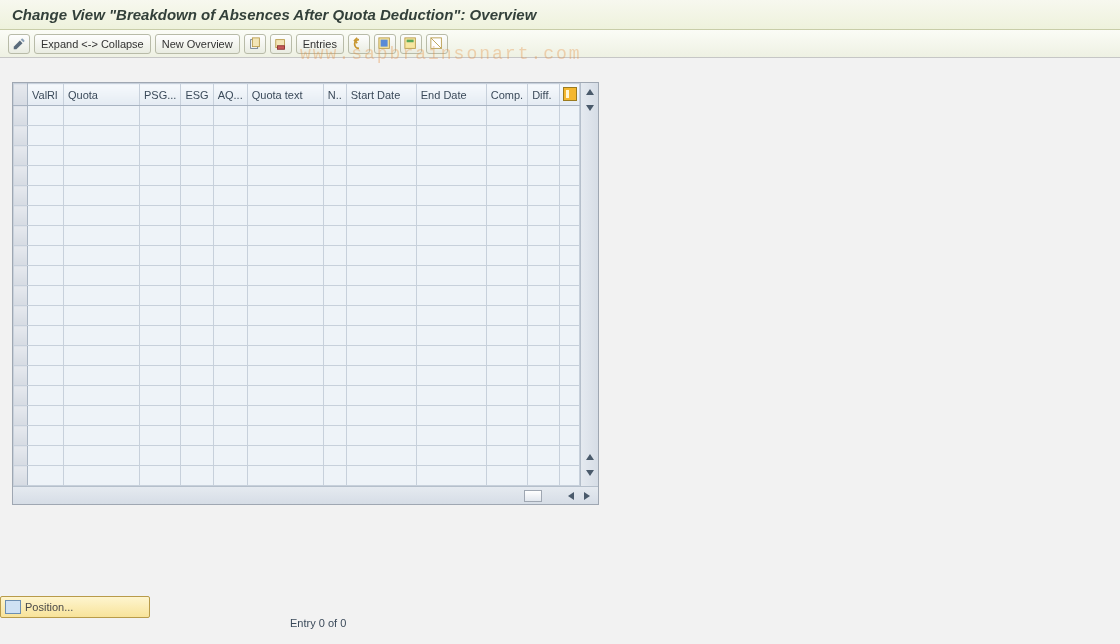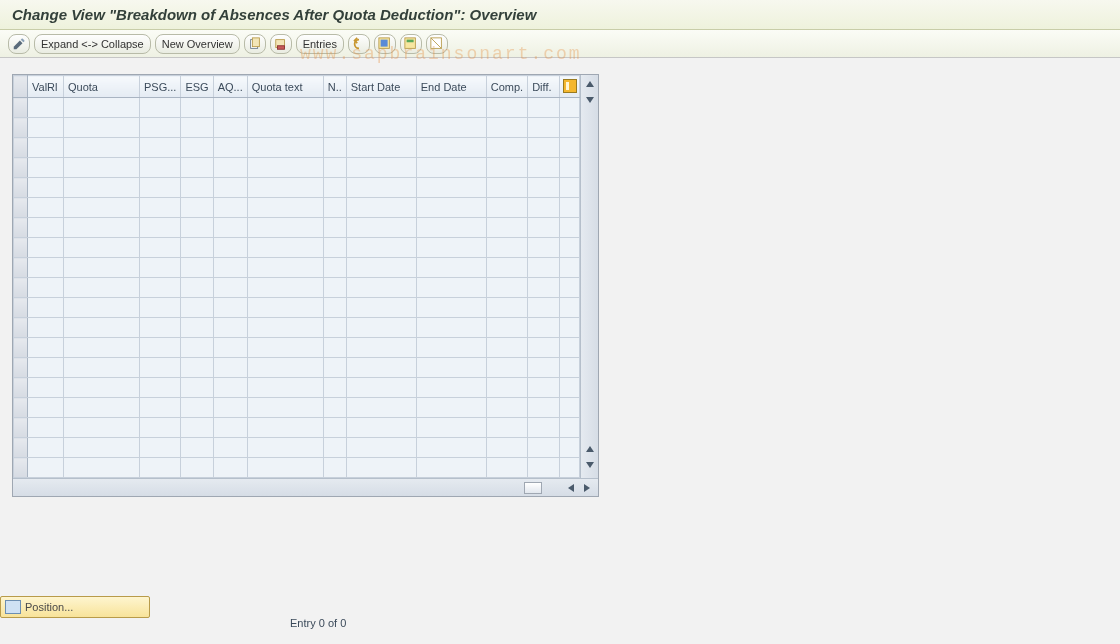--- a/index.html
+++ b/index.html
@@ -26,37 +26,37 @@
     border-bottom: 1px solid #c6c6c6;
     padding: 4px 8px;
     display: flex;
     align-items: center;
     gap: 4px;
     height: 28px;
   }
   .tool-btn {
     background: linear-gradient(#fefefe,#e9ece1);
     border: 1px solid #b8bba8;
-    border-radius: 8px;
+    border-radius: 3px;
     height: 20px;
     padding: 0 6px;
     display: inline-flex;
     align-items: center;
     font-size: 11px;
     cursor: pointer;
     color: #333;
     gap: 3px;
   }
   .tool-icon-only {
     width: 22px;
     padding: 0;
     justify-content: center;
   }
   .content-area {
-    padding: 16px 12px;
+    padding: 24px 12px;
   }
   .table-wrap {
     display: inline-block;
     border: 1px solid #9fa7b2;
     background: #fff;
   }
   .table-inner {
     display: flex;
   }
   .grid-table {

